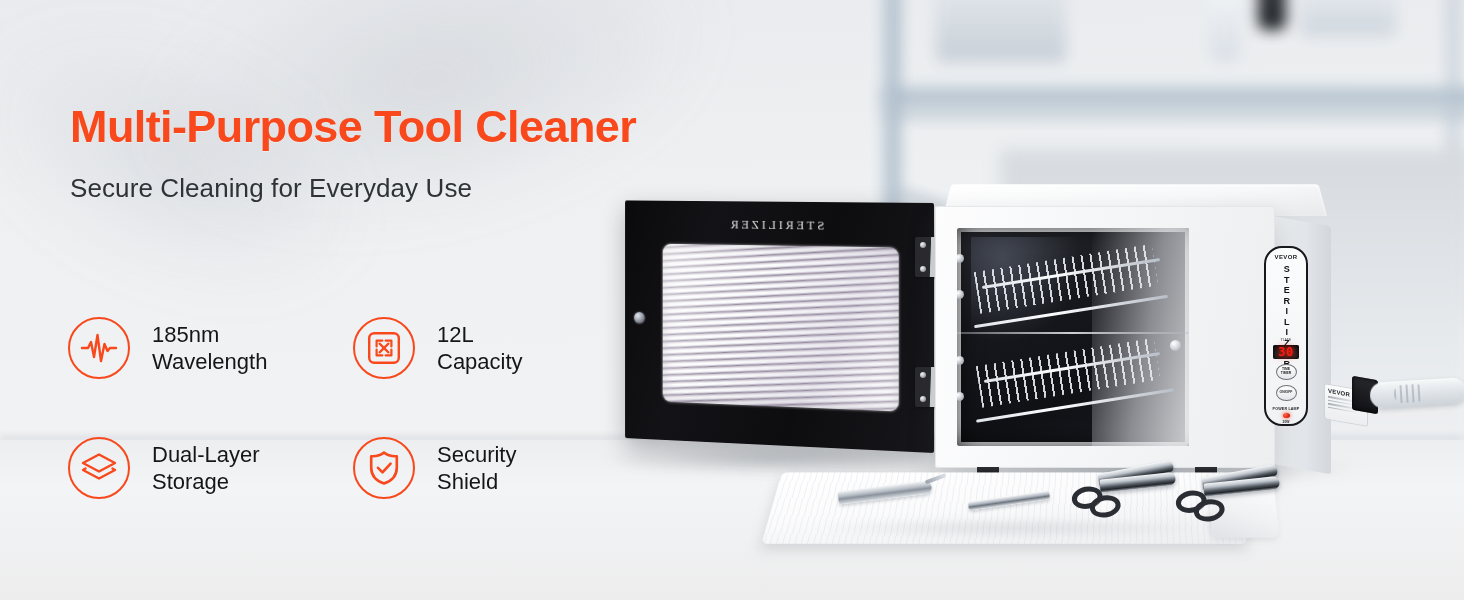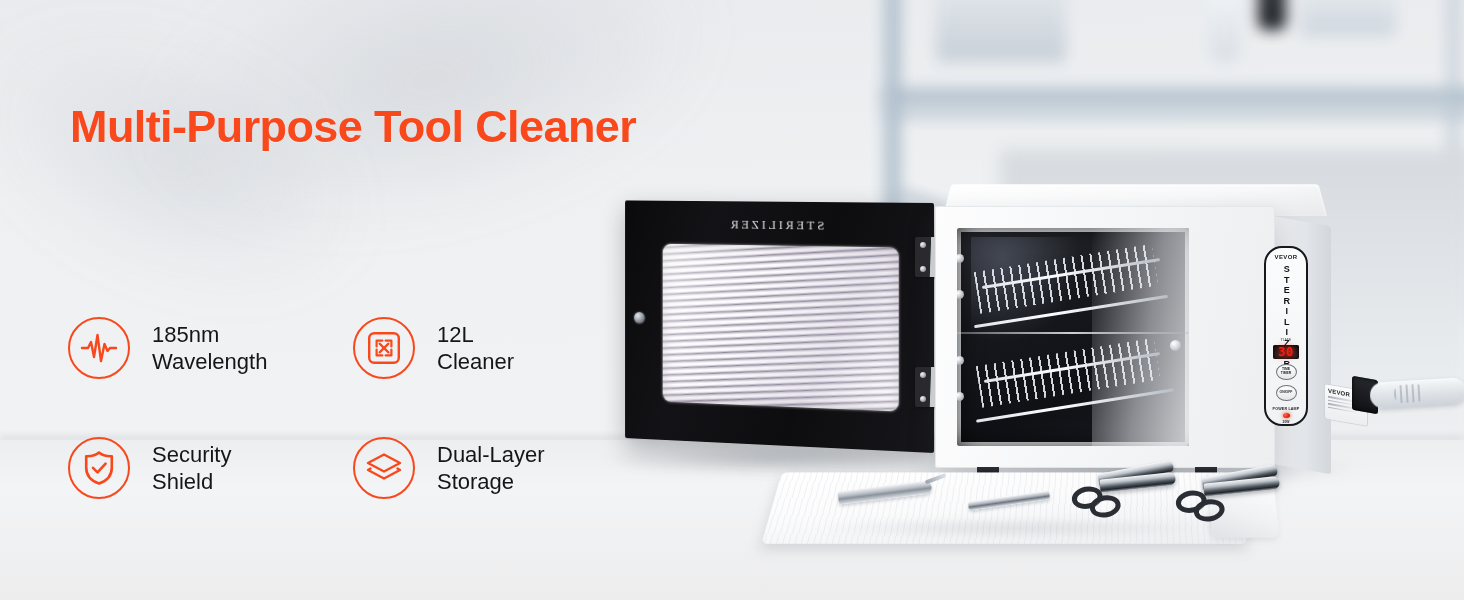--- a/index.html
+++ b/index.html
@@ -357,20 +357,21 @@
     <div class="shelf-item" style="left:378px;top:-30px;width:28px;height:70px;background:linear-gradient(180deg,#3a3f45,#14171b);border-radius:8px;"></div>
     <div class="shelf-item" style="left:420px;top:-16px;width:96px;height:62px;background:linear-gradient(180deg,#eef1f4,#cdd5dd);"></div>
   </div>
   <div class="wall-panel"></div>
 
   <div class="table-edge"></div>
   <div class="table-top"></div>
 
   <div class="copy">
     <h1 class="headline">Multi-Purpose Tool Cleaner</h1>
+    <p class="subhead">Secure Cleaning for Everyday Use</p>
   </div>
 
   <div class="features">
 
     <div class="feature">
       <span class="feat-icon">
         <svg width="38" height="34" viewBox="0 0 38 34" fill="none">
           <path d="M2 17 H8 L11 11 L14 26 L17.5 4 L21 30 L24.5 13 L27.5 20 L30 17 H36" stroke="#F8481C" stroke-width="2.4" stroke-linecap="round" stroke-linejoin="round"></path>
         </svg>
       </span>
@@ -383,45 +384,45 @@
         <svg width="34" height="34" viewBox="0 0 34 34" fill="none">
           <rect x="2.2" y="2.2" width="29.6" height="29.6" rx="5" stroke="#F8481C" stroke-width="2.4"></rect>
           <path d="M12.6 12.6 L21.4 21.4 M21.4 12.6 L12.6 21.4" stroke="#F8481C" stroke-width="2.2" stroke-linecap="round"></path>
           <path d="M9.6 15.4 V9.6 H15.4" stroke="#F8481C" stroke-width="2.2" stroke-linecap="round" stroke-linejoin="round"></path>
           <path d="M24.4 15.4 V9.6 H18.6" stroke="#F8481C" stroke-width="2.2" stroke-linecap="round" stroke-linejoin="round"></path>
           <path d="M9.6 18.6 V24.4 H15.4" stroke="#F8481C" stroke-width="2.2" stroke-linecap="round" stroke-linejoin="round"></path>
           <path d="M24.4 18.6 V24.4 H18.6" stroke="#F8481C" stroke-width="2.2" stroke-linecap="round" stroke-linejoin="round"></path>
         </svg>
       </span>
       <span class="feat-text">12L
-Cleaner</span>
+Capacity</span>
+    </div>
+
+    <div class="feature">
+      <span class="feat-icon">
+        <svg width="38" height="34" viewBox="0 0 38 34" fill="none">
+          <path d="M19 3.5 L35 12 L19 20.5 L3 12 Z" stroke="#F8481C" stroke-width="2.4" stroke-linejoin="round"></path>
+          <path d="M5.5 17.5 L3 19 L19 27.5 L35 19 L32.5 17.5" stroke="#F8481C" stroke-width="2.4" stroke-linejoin="round" stroke-linecap="round"></path>
+        </svg>
+      </span>
+      <span class="feat-text">Dual-Layer
+Storage</span>
     </div>
 
     <div class="feature">
       <span class="feat-icon">
         <svg width="34" height="36" viewBox="0 0 34 36" fill="none">
           <path d="M17 2.5 C13.5 5.6 8.6 6.4 4.2 6.2 V17.5 C4.2 26 10 31.2 17 33.5
                    C24 31.2 29.8 26 29.8 17.5 V6.2 C25.4 6.4 20.5 5.6 17 2.5 Z" stroke="#F8481C" stroke-width="2.6" stroke-linejoin="round"></path>
           <path d="M11 17.8 L15.5 22.4 L23.6 13.6" stroke="#F8481C" stroke-width="2.6" stroke-linecap="round" stroke-linejoin="round"></path>
         </svg>
       </span>
       <span class="feat-text">Security
 Shield</span>
     </div>
-
-    <div class="feature">
-      <span class="feat-icon">
-        <svg width="38" height="34" viewBox="0 0 38 34" fill="none">
-          <path d="M19 3.5 L35 12 L19 20.5 L3 12 Z" stroke="#F8481C" stroke-width="2.4" stroke-linejoin="round"></path>
-          <path d="M5.5 17.5 L3 19 L19 27.5 L35 19 L32.5 17.5" stroke="#F8481C" stroke-width="2.4" stroke-linejoin="round" stroke-linecap="round"></path>
-        </svg>
-      </span>
-      <span class="feat-text">Dual-Layer
-Storage</span>
-    </div>
   </div>
 
   <div class="door-shadow"></div>
   <div class="cab-shadow"></div>
 
   <div class="door">
     <div class="door-label">STERILIZER</div>
     <div class="door-glass"></div>
     <div class="door-latch"></div>
   </div>

